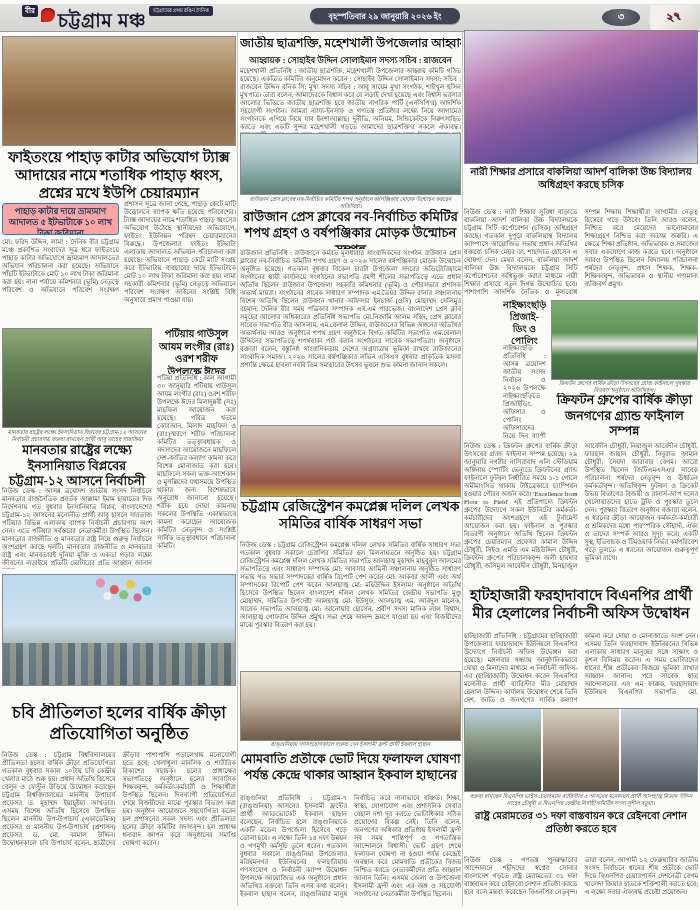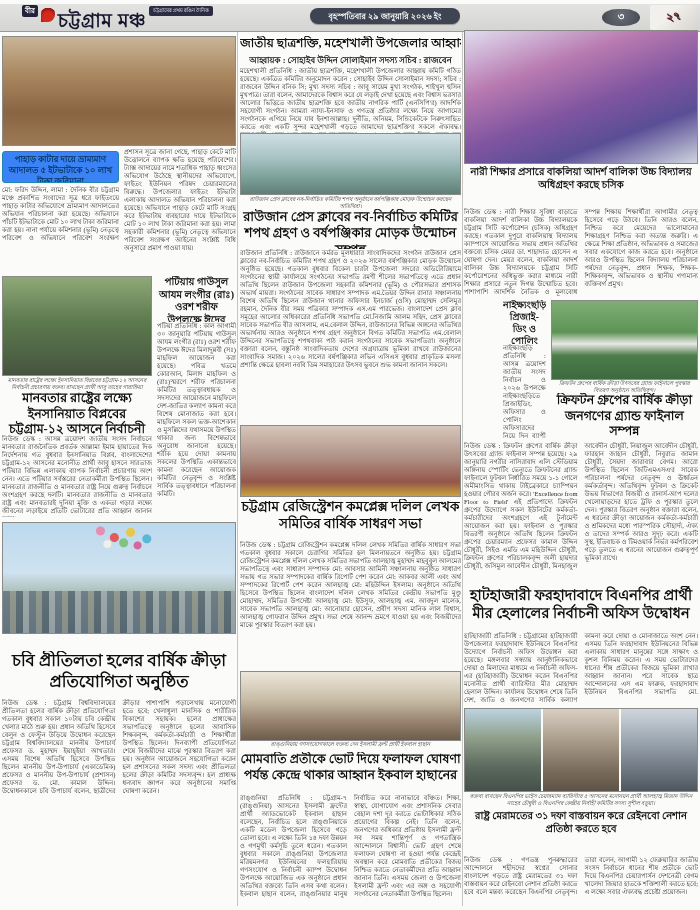--- a/index.html
+++ b/index.html
@@ -59,21 +59,21 @@
   .subcol { overflow:hidden; }
 
   
   .photo-a { height:110px; margin-top:6px;
     background:linear-gradient(180deg,#c8b496 0%,#a9875f 35%,#8a6443 70%,#9c7a55 100%); }
   .hl-a { height:50px; font-size:14.5px; margin-top:2px; }
   .row-a { height:126px; margin-top:2px; }
   .w117 { width:117px; } .flex1 { flex:1; }
   .kicker1 { background:#bfe3f2; border:1.5px solid #1d85b8; border-radius:4px; color:#063a66;
     font-size:8px; font-weight:bold; text-align:center; line-height:1.3; padding:2px 3px; height:30px; overflow:hidden; }
-  .kicker2 { background:#3b82f6; border:1.5px solid #1d85b8; border-radius:3px; color:#06365e;
+  .kicker2 { background:#fca5a5; border:1.5px solid #1d85b8; border-radius:3px; color:#06365e;
     font-size:8.5px; font-weight:bold; text-align:center; line-height:1.3; padding:2px 3px; height:32px; margin-top:3px; overflow:hidden; }
   .kick-body { height:54px; margin-top:3px; }
   .row-b { height:244px; margin-top:2px; }
   .w150 { width:150px; }
   .photo-b { height:100px; background:linear-gradient(180deg,#8fa877 0%,#5d7a4e 45%,#46543f 100%); }
   .cap-b { height:14px; margin-top:1px; }
   .hl-b { height:44px; font-size:12.5px; }
   .body-b { height:82px; }
   .hl-c { height:46px; font-size:10px; }
   .body-c { height:194px; }
@@ -150,20 +150,21 @@
       <span>২৭</span>
     </div>
   </div>
 
   <div class="vrule r1"></div>
   <div class="vrule r2"></div>
 
   <div class="col col-left">
 
     <div class="photo photo-a"></div>
+    <h2 class="hl hl-a">ফাইতংয়ে পাহাড় কাটার অভিযোগ ট্যাক্স আদায়ের নামে শতাধিক পাহাড় ধ্বংস, প্রশ্নের মুখে ইউপি চেয়ারম্যান</h2>
 
     <div class="row row-a">
       <div class="subcol w117">
         <div class="kicker2">পাহাড় কাটার দায়ে ভ্রাম্যমাণ আদালত ৫ ইটভাটাকে ১০ লাখ টাকা জরিমানা</div>
         <p class="body kick-body">মো: ফরিদ উদ্দিন, লামা : দৈনিক বীর চট্টগ্রাম মঞ্চে প্রকাশিত সংবাদের সূত্র ধরে ফাইতংয়ে পাহাড় কাটার অভিযোগে ভ্রাম্যমাণ আদালতের অভিযান পরিচালনা করা হয়েছে। অভিযানে পাঁচটি ইটভাটাকে মোট ১০ লাখ টাকা জরিমানা করা হয়। নানা পর্যায়ে কমিশনার (ভূমি) নেতৃত্বে পরিবেশ ও অভিযানে পরিবেশ সংরক্ষণ আইনের সংশ্লিষ্ট বিধি অনুসারে জরিমানা আদায় করা হয়।</p>
       </div>
       <div class="subcol flex1">
         <p class="body" style="height:126px">প্রশাসন সূত্রে জানা গেছে, পাহাড় কেটে মাটি উত্তোলনে ব্যাপক ক্ষতি হয়েছে পরিবেশের। ট্যাক্স আদায়ের নামে শতাধিক পাহাড় ধ্বংসের অভিযোগ উঠেছে স্থানীয়দের অভিযোগে, ফাইতং ইউনিয়ন পরিষদ চেয়ারম্যানের বিরুদ্ধে। উপজেলার ফাইতং ইটভাটা এলাকায় আদালত অভিযান পরিচালনা করা হয়েছে। অভিযানে পাহাড় কেটে মাটি সংগ্রহ করে ইটভাটায় ব্যবহারের দায়ে ইটভাটাকে মোট ১০ লাখ টাকা জরিমানা করা হয়। লামা সহকারী কমিশনার (ভূমি) নেতৃত্বে অভিযানে পরিবেশ সংরক্ষণ আইনের সংশ্লিষ্ট বিধি অনুসারে প্রমাণ পাওয়া যায়।</p>
       </div>
     </div>

